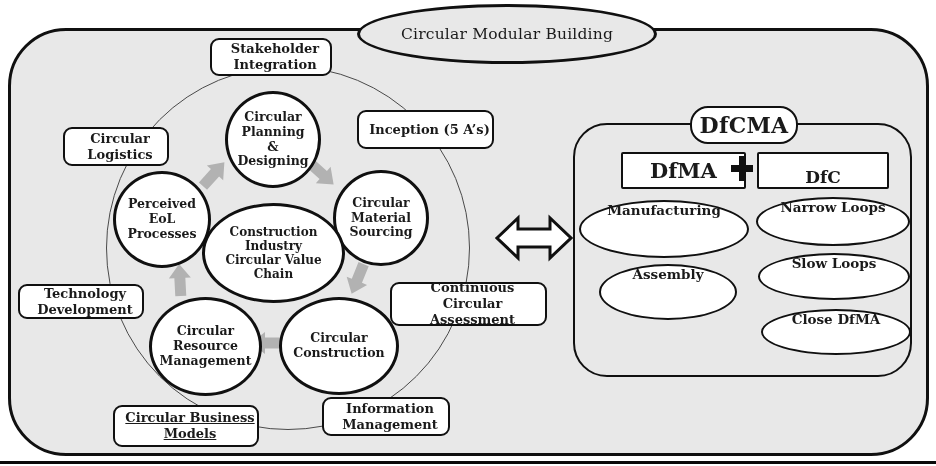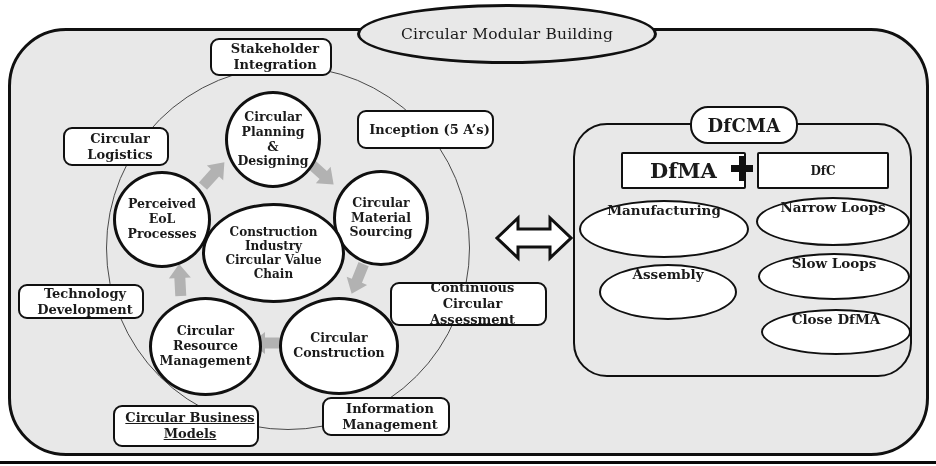--- a/index.html
+++ b/index.html
@@ -48,23 +48,23 @@
   .exchange-arrow{position:absolute;left:495px;top:214px;z-index:5;}
   .dfcma-rect{
     position:absolute;left:573px;top:123px;width:335px;height:250px;
     border:2.8px solid #101010;border-radius:34px;z-index:2;background:transparent;
   }
   .rbox{
     position:absolute;background:#ffffff;border:2.8px solid #101010;border-radius:2px;
     display:flex;align-items:center;justify-content:center;text-align:center;
     font-weight:700;z-index:5;
   }
-  .r-title{left:690px;top:106px;width:104px;height:34px;font-size:18px;letter-spacing:.3px;border-radius:18px;}
+  .r-title{left:690px;top:106px;width:104px;height:34px;font-size:22px;letter-spacing:.3px;border-radius:18px;}
   .r-dfma{left:621px;top:152px;width:121px;height:33px;font-size:21px;}
-  .r-dfc{left:757px;top:152px;width:128px;height:33px;font-size:12px;}
+  .r-dfc{left:757px;top:152px;width:128px;height:33px;font-size:17px;align-items:flex-end;}
   .rell{
     position:absolute;background:#ffffff;border:2.8px solid #101010;border-radius:50%;
     display:flex;justify-content:center;text-align:center;
     font-weight:700;font-size:13.5px;z-index:5;
   }
   .e-manufacturing{left:579px;top:200px;width:166px;height:54px;}
   .e-assembly{left:599px;top:264px;width:134px;height:52px;}
   .e-narrow{left:756px;top:197px;width:150px;height:45px;}
   .e-slow{left:758px;top:253px;width:148px;height:43px;}
   .e-close{left:761px;top:309px;width:146px;height:42px;}

